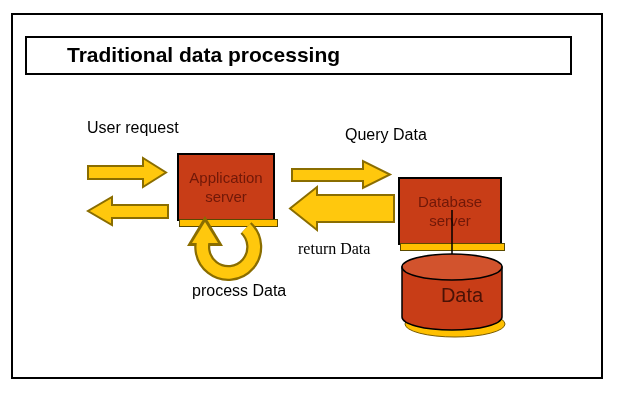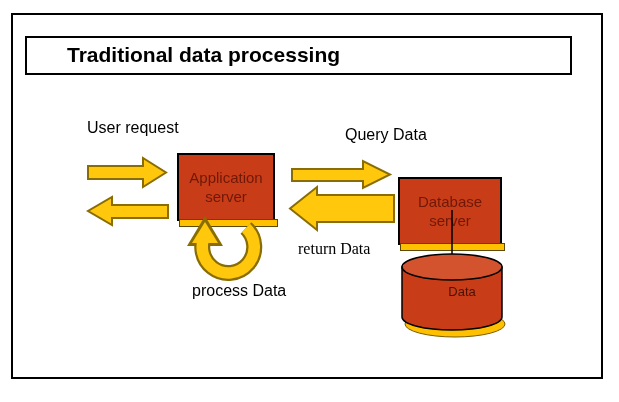--- a/index.html
+++ b/index.html
@@ -82,21 +82,21 @@
     z-index: -1;
   }
   .node-app { left: 177px; top: 153px; width: 98px;  height: 68px; }
   .node-db  { left: 398px; top: 160px; width: 104px; height: 68px; margin-top: 17px; }
 
   .cylinder-label {
     position: absolute;
     left: 402px; top: 284px;
     width: 120px;
     text-align: center;
-    font-size: 13px;
+    font-size: 20px;
     color: var(--cylinder-text, #5A1406);
     z-index: 3;
   }
 
   svg.overlay {
     position: absolute;
     left: 0; top: 0;
     width: 619px; height: 402px;
     z-index: 2;
     pointer-events: none;

